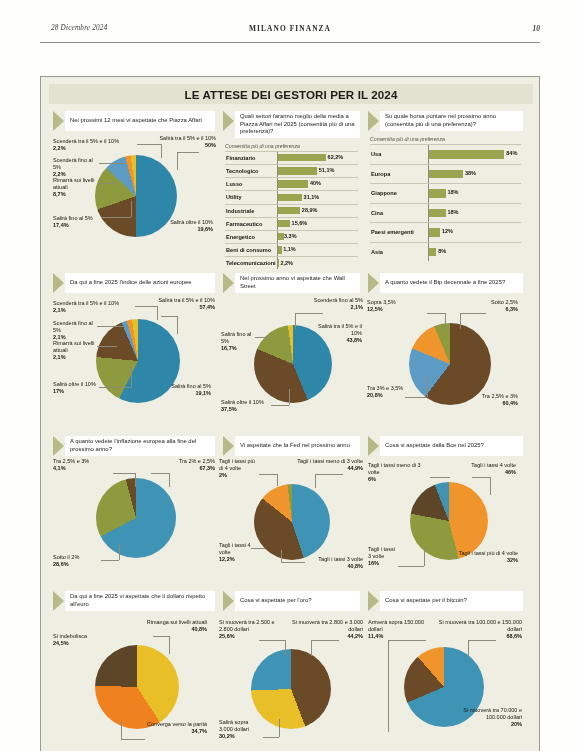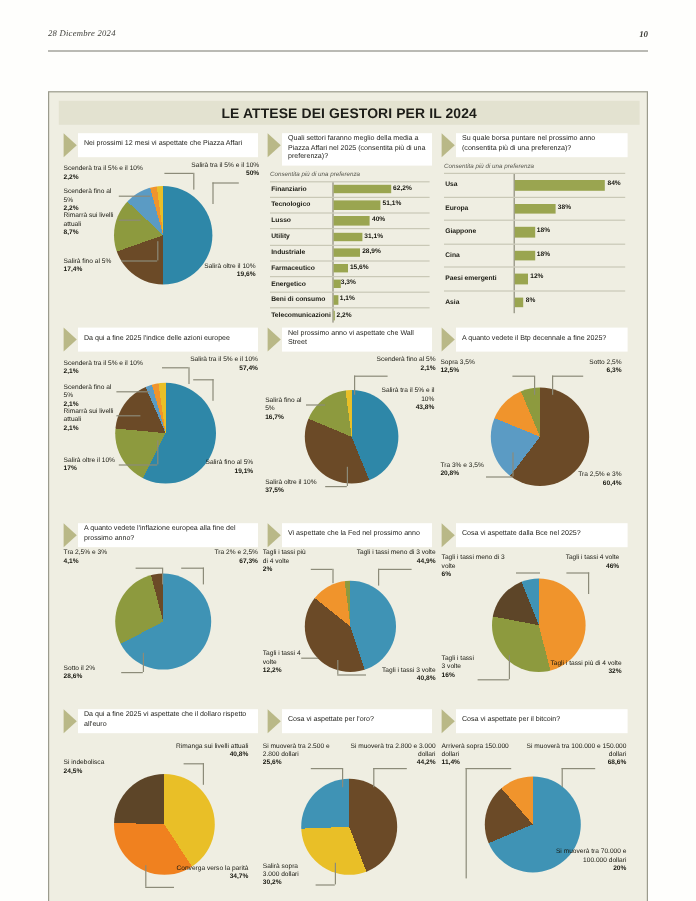--- a/index.html
+++ b/index.html
@@ -7,21 +7,21 @@
     width:580px;height:751px;
     background:#ffffff;
     font-family:"Liberation Sans", sans-serif;
     overflow:hidden;
   }
   .page{position:relative;width:580px;height:751px;background:#fefefc;}
 
   
   .np-head{position:absolute;left:40px;top:24px;width:500px;height:18px;
            border-bottom:1px solid #8d8d85;}
-  .np-date{position:absolute;left:0;top:0;font-family:"Liberation Serif",serif;
+  .np-date{position:absolute;left:11px;top:0;font-family:"Liberation Serif",serif;
            font-style:italic;font-size:7.2px;color:#3b3b36;letter-spacing:.2px;text-align:right;}
   .np-title{position:absolute;left:0;right:0;top:0;text-align:center;
             font-family:"Liberation Serif",serif;font-size:7.4px;color:#2b2b26;
             letter-spacing:1.1px;font-weight:700;}
   .np-page{position:absolute;right:0;top:0;font-family:"Liberation Serif",serif;
            font-style:italic;font-weight:700;font-size:7.4px;color:#3b3b36;}
 
   
   .info{position:absolute;left:40px;top:44px;width:500px;height:686px;
         background:#efeee2;border:1px solid #9b9b8d;box-sizing:border-box;margin-top:32px;}
@@ -72,20 +72,21 @@
   .credit{position:absolute;right:10px;bottom:3px;font-size:4.6px;color:#8a8a7c;
           font-family:"Liberation Serif",serif;letter-spacing:.3px;}
 </style>
 </head>
 <body>
 
 <div class="page">
 
   <div class="np-head">
     <div class="np-date">28 Dicembre 2024</div>
+    <div class="np-title">MILANO FINANZA</div>
     <div class="np-page">10</div>
   </div>
 
   <div class="info">
 
     <div class="info-title">
       <span>LE ATTESE DEI GESTORI PER IL 2024</span>
     </div>
 
     <div class="grid">

